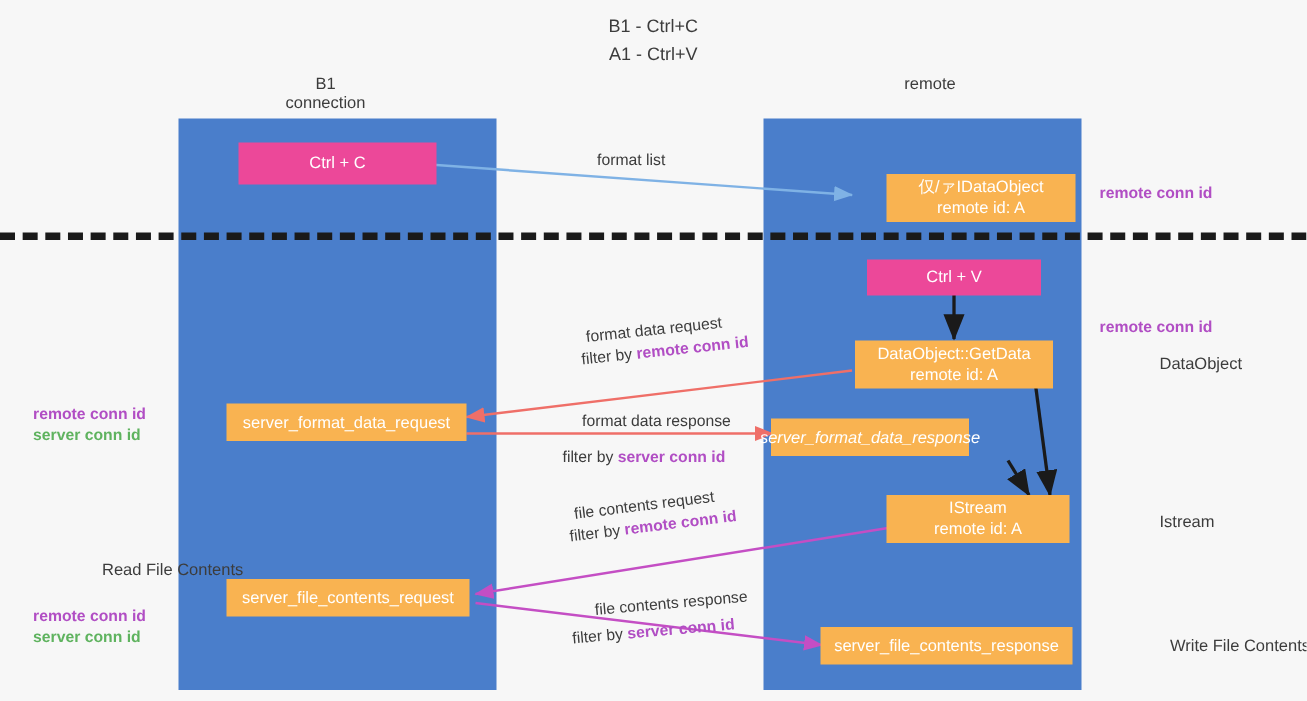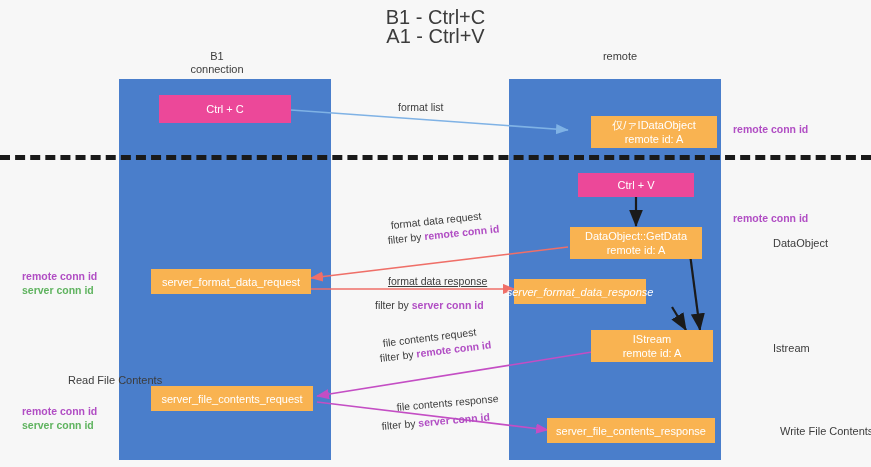--- a/index.html
+++ b/index.html
@@ -8,21 +8,21 @@
     background:#f7f7f7;
     font-family:"Liberation Sans", sans-serif;
     overflow:hidden;
   }
   #stage{position:relative;width:871px;height:467px;}
 
   .swimlane{position:absolute;background:#4a7ecb;}
 
   .title{
     position:absolute;text-align:center;width:100%;
-    font-size:20px;color:#3c3c3c;line-height:19px;top:8px;
+    font-size:12px;color:#3c3c3c;line-height:19px;top:8px;
   }
   .colhead{
     position:absolute;text-align:center;font-size:11px;color:#3c3c3c;
     line-height:13px;width:160px;
   }
 
   .node{
     position:absolute;box-sizing:border-box;
     display:flex;flex-direction:column;align-items:center;justify-content:center;
     color:#ffffff;font-size:11px;line-height:14px;text-align:center;
@@ -146,21 +146,21 @@
     <div>server_file_contents_response</div>
   </div>
 
   <div class="arrowlabel" style="left:398px;top:100px;">format list</div>
 
   <div class="arrowlabel" style="left:390px;top:218px;transform:rotate(-6deg);transform-origin:left top;">format data request</div>
   <div class="arrowlabel" style="left:387px;top:233px;transform:rotate(-6deg);transform-origin:left top;">
     <span>filter by </span><b class="purple">remote conn id</b>
   </div>
 
-  <div class="arrowlabel" style="left:388px;top:274px;text-decoration:underline;">format data response</div>
+  <div class="arrowlabel" style="left:388px;top:274px;">format data response</div>
   <div class="arrowlabel" style="left:375px;top:298px;">
     <span>filter by </span><b class="purple">server conn id</b>
   </div>
 
   <div class="arrowlabel" style="left:382px;top:336px;transform:rotate(-7deg);transform-origin:left top;">file contents request</div>
   <div class="arrowlabel" style="left:379px;top:351px;transform:rotate(-7deg);transform-origin:left top;">
     <span>filter by </span><b class="purple">remote conn id</b>
   </div>
 
   <div class="arrowlabel" style="left:396px;top:400px;transform:rotate(-5deg);transform-origin:left top;">file contents response</div>

